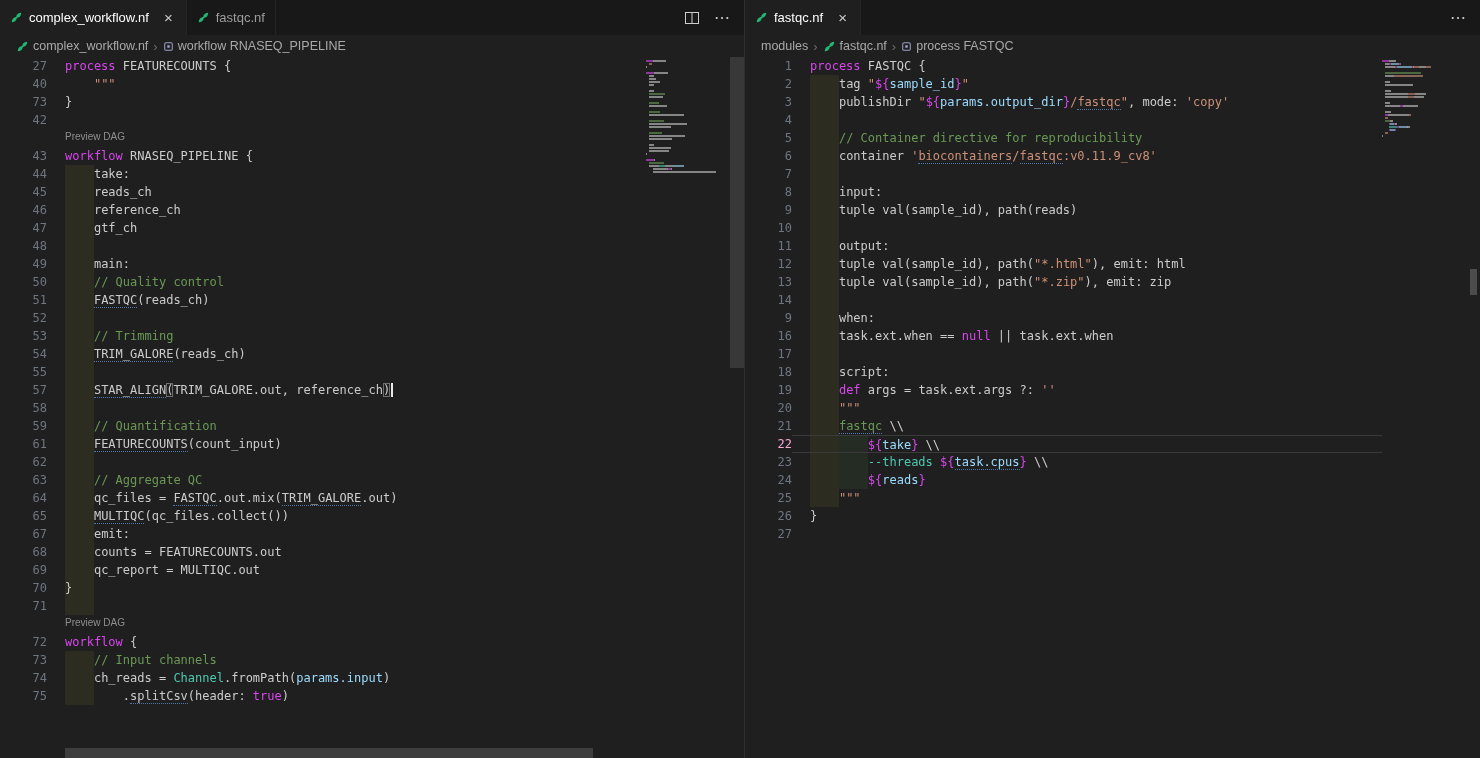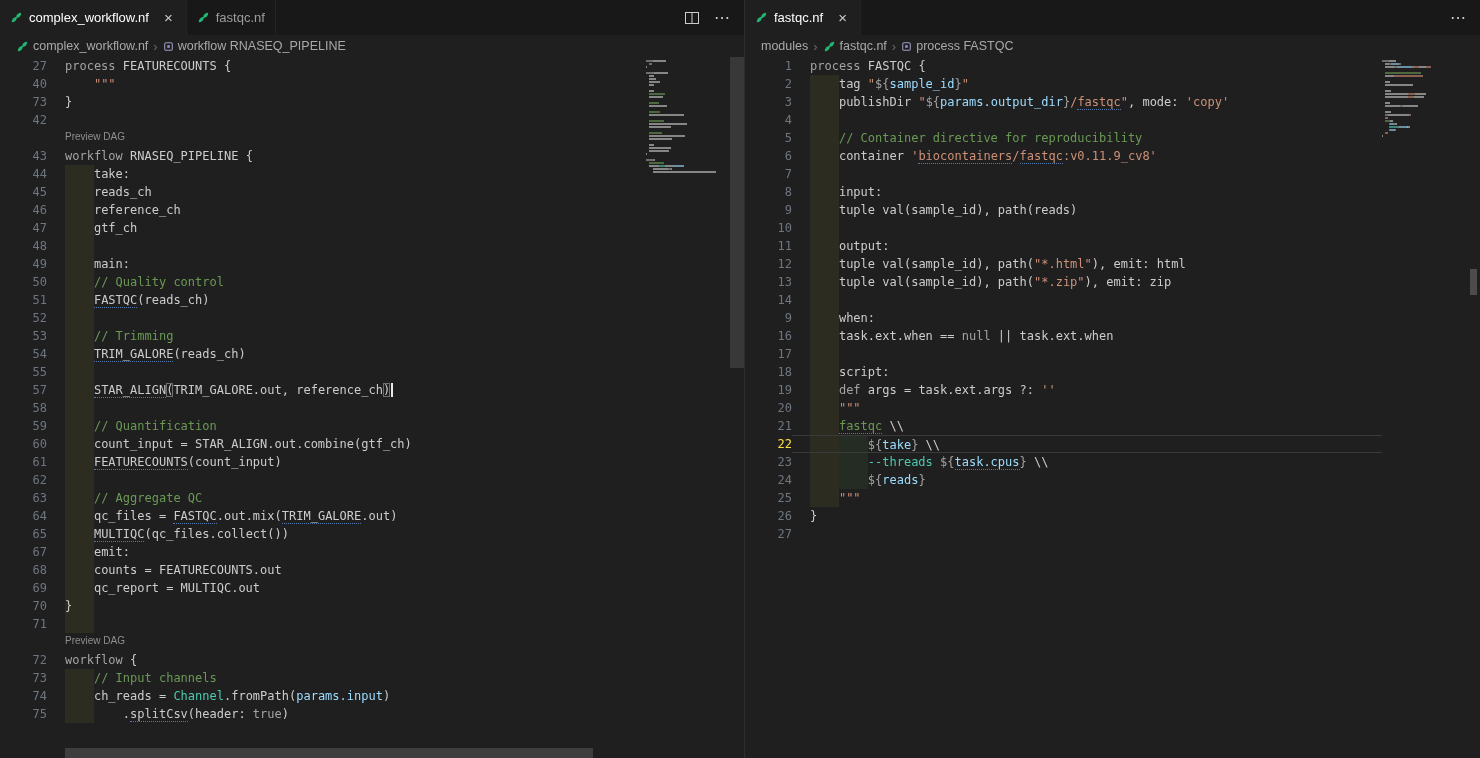--- a/index.html
+++ b/index.html
@@ -23,22 +23,22 @@
 .crumbicon{display:flex;align-items:center}
 .editor{position:absolute;top:57px;left:0;right:0;bottom:0;background:#1f1f1f;font-family:"DejaVu Sans Mono","Liberation Mono",monospace;font-size:12px;line-height:18px}
 .lines{position:absolute;top:0;left:0;right:98px;bottom:0;overflow:hidden}
 .row{height:18px;display:flex;white-space:pre;position:relative}
 .gutter{width:47px;flex:none;text-align:right;color:#6e7681;font-size:12px;user-select:none}
 .content{flex:1;position:relative;padding-left:18px;overflow:hidden}
 .band{position:absolute;top:0;height:18px;width:4ch;pointer-events:none}
 .band.l1{background:rgba(255,255,64,.06)}
 .band.l2{background:rgba(127,255,127,.06)}
 .cur .content{border-top:1px solid #3a3a3a;border-bottom:1px solid #3a3a3a}
-.cur .gutter{color:#fde047}
-.k{color:#a3a3a3}.s{color:#ce9178}.c{color:#6a9955}.v{color:#9cdcfe}.t{color:#4ec9b0}.d{color:#cccccc}
+.cur .gutter{color:#f9a8d4}
+.k{color:#d946ef}.s{color:#ce9178}.c{color:#6a9955}.v{color:#9cdcfe}.t{color:#4ec9b0}.d{color:#cccccc}
 .sq{border-bottom:1px dotted rgba(100,150,220,.75)}
 .bm{box-shadow:inset 0 0 0 1px #6e6e6e}
 .caret{display:inline-block;width:2px;height:14px;background:#e8e8e8;vertical-align:text-bottom;margin-left:1px}
 .lensrow .content{font-family:"Liberation Sans",sans-serif;font-size:10px;color:#8f8f8f;display:flex;align-items:flex-end;padding-bottom:1px}
 .lens{cursor:pointer}
 .minimap{position:absolute;top:0;right:14px;width:84px;padding-top:3px}
 .mrow{height:3px;white-space:nowrap;overflow:hidden;line-height:0}
 .mseg{display:inline-block;height:2px;background:currentColor;opacity:.6;vertical-align:top}
 .msp{display:inline-block;height:2px;vertical-align:top}
 .vscroll{position:absolute;top:0;right:0;width:14px;bottom:0}
@@ -119,21 +119,20 @@
           <div class="row"><div class="gutter">49</div><div class="content"><span class="band l1" style="left: calc(0ch + 18px);"></span><span>    </span><span class="d">main:</span></div></div>
           <div class="row"><div class="gutter">50</div><div class="content"><span class="band l1" style="left: calc(0ch + 18px);"></span><span>    </span><span class="c">// Quality control</span></div></div>
           <div class="row"><div class="gutter">51</div><div class="content"><span class="band l1" style="left: calc(0ch + 18px);"></span><span>    </span><span class="d sq">FASTQC</span><span class="d">(reads_ch)</span></div></div>
           <div class="row"><div class="gutter">52</div><div class="content"><span class="band l1" style="left: calc(0ch + 18px);"></span></div></div>
           <div class="row"><div class="gutter">53</div><div class="content"><span class="band l1" style="left: calc(0ch + 18px);"></span><span>    </span><span class="c">// Trimming</span></div></div>
           <div class="row"><div class="gutter">54</div><div class="content"><span class="band l1" style="left: calc(0ch + 18px);"></span><span>    </span><span class="d sq">TRIM_GALORE</span><span class="d">(reads_ch)</span></div></div>
           <div class="row"><div class="gutter">55</div><div class="content"><span class="band l1" style="left: calc(0ch + 18px);"></span></div></div>
           <div class="row"><div class="gutter">57</div><div class="content"><span class="band l1" style="left: calc(0ch + 18px);"></span><span>    </span><span class="d sq">STAR_ALIGN</span><span class="d bm">(</span><span class="d">TRIM_GALORE.out, reference_ch</span><span class="d bm">)</span><span class="caret"></span></div></div>
           <div class="row"><div class="gutter">58</div><div class="content"><span class="band l1" style="left: calc(0ch + 18px);"></span></div></div>
           <div class="row"><div class="gutter">59</div><div class="content"><span class="band l1" style="left: calc(0ch + 18px);"></span><span>    </span><span class="c">// Quantification</span></div></div>
-          <div class="row"><div class="gutter">60</div><div class="content"><span class="band l1" style="left: calc(0ch + 18px);"></span><span>    </span><span class="d">count_input = STAR_ALIGN.out.combine(gtf_ch)</span></div></div>
           <div class="row"><div class="gutter">61</div><div class="content"><span class="band l1" style="left: calc(0ch + 18px);"></span><span>    </span><span class="d sq">FEATURECOUNTS</span><span class="d">(count_input)</span></div></div>
           <div class="row"><div class="gutter">62</div><div class="content"><span class="band l1" style="left: calc(0ch + 18px);"></span></div></div>
           <div class="row"><div class="gutter">63</div><div class="content"><span class="band l1" style="left: calc(0ch + 18px);"></span><span>    </span><span class="c">// Aggregate QC</span></div></div>
           <div class="row"><div class="gutter">64</div><div class="content"><span class="band l1" style="left: calc(0ch + 18px);"></span><span>    </span><span class="d">qc_files = </span><span class="d sq">FASTQC</span><span class="d">.out.mix(</span><span class="d sq">TRIM_GALORE</span><span class="d">.out)</span></div></div>
           <div class="row"><div class="gutter">65</div><div class="content"><span class="band l1" style="left: calc(0ch + 18px);"></span><span>    </span><span class="d sq">MULTIQC</span><span class="d">(qc_files.collect())</span></div></div>
           <div class="row"><div class="gutter">67</div><div class="content"><span class="band l1" style="left: calc(0ch + 18px);"></span><span>    </span><span class="d">emit:</span></div></div>
           <div class="row"><div class="gutter">68</div><div class="content"><span class="band l1" style="left: calc(0ch + 18px);"></span><span>    </span><span class="d">counts = FEATURECOUNTS.out</span></div></div>
           <div class="row"><div class="gutter">69</div><div class="content"><span class="band l1" style="left: calc(0ch + 18px);"></span><span>    </span><span class="d">qc_report = MULTIQC.out</span></div></div>
           <div class="row"><div class="gutter">70</div><div class="content"><span class="band l1" style="left: calc(0ch + 18px);"></span><span class="d">}</span></div></div>
           <div class="row"><div class="gutter">71</div><div class="content"><span class="band l1" style="left: calc(0ch + 18px);"></span></div></div>

